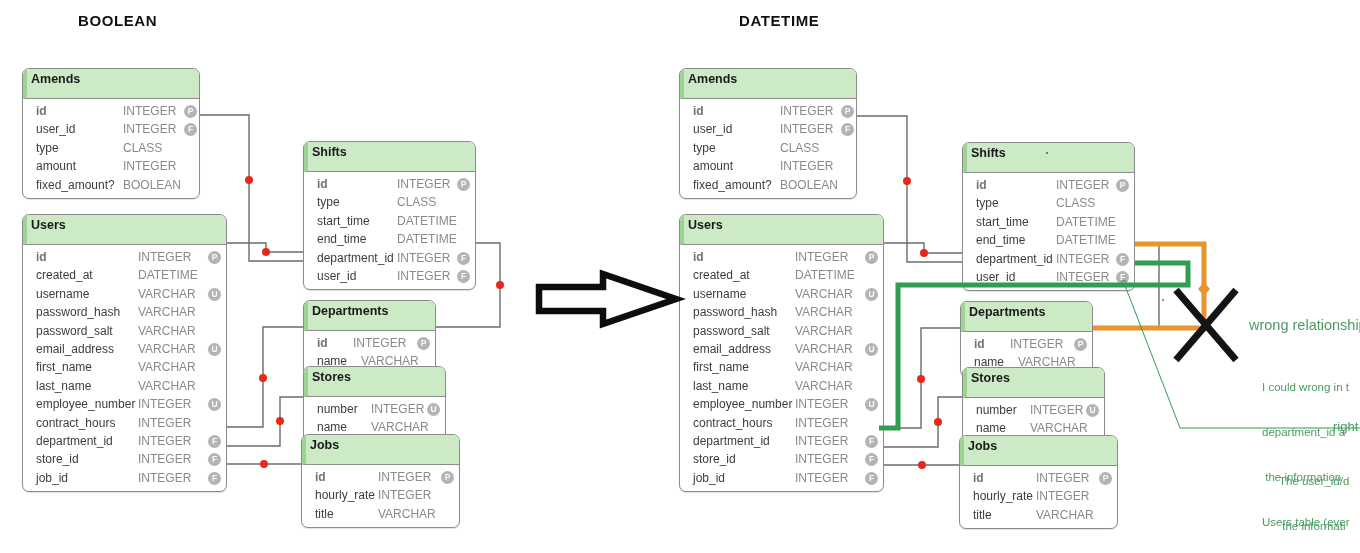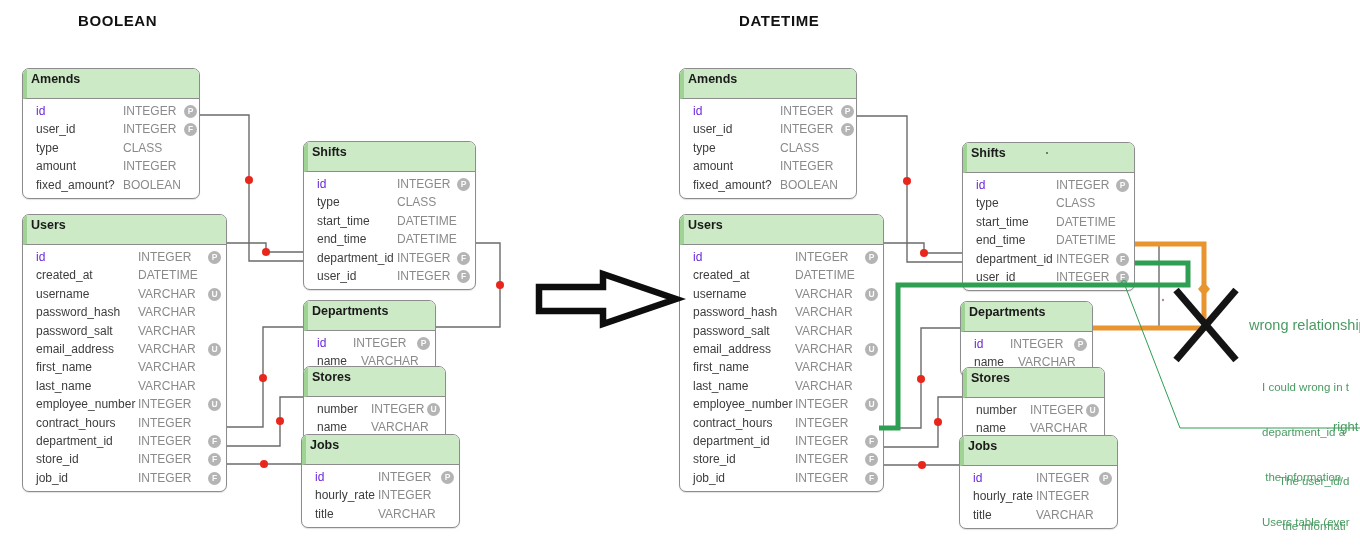--- a/index.html
+++ b/index.html
@@ -52,21 +52,21 @@
   .table .tbody{padding:3px 0 4px 0;}
   .row{
     position:relative;
     height:18.4px;
     line-height:18.4px;
     font-size:12px;
     color:#3d3d3d;
     white-space:nowrap;
   }
   .row .cname{position:absolute;left:13px;}
-  .row.pk .cname{font-weight:normal;color:#6d28d9;}
+  .row.pk .cname{font-weight:bold;color:#737373;}
   .row .ctype{position:absolute;color:#8a8a8a;}
   .badge{
     position:absolute;
     width:13px;height:13px;
     border-radius:50%;
     background:#b4b4b4;
     color:#fafafa;
     font-size:8.5px;
     font-weight:bold;
     line-height:13px;

